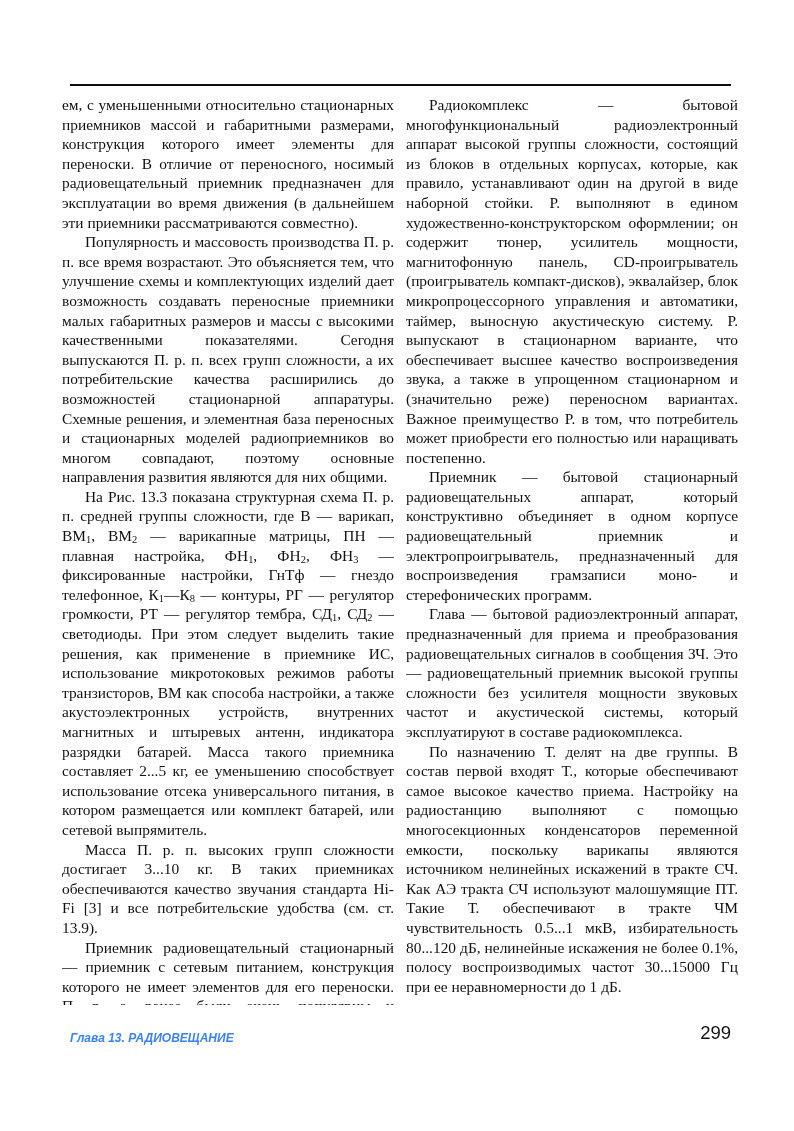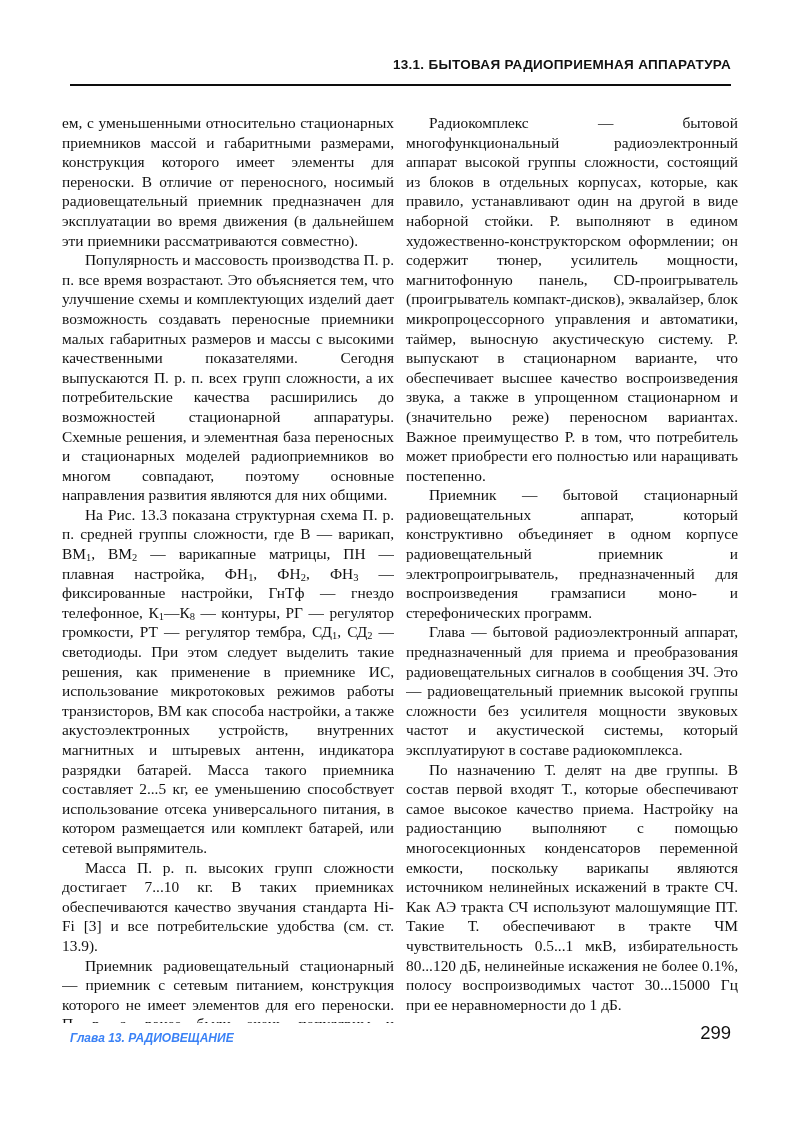--- a/index.html
+++ b/index.html
@@ -26,21 +26,21 @@
   .head-rule {
     position: absolute;
     top: 84px;
     left: 70px;
     width: 661px;
     height: 0;
     border-top: 2.5px solid #0d0d0d;
   }
   .columns {
     position: absolute;
-    top: 113px;
+    top: 95px;
     left: 62px;
     width: 676px;
     height: 910px;
     display: flex;
     gap: 12px;
     font-family: "Liberation Serif", "DejaVu Serif", serif;
     font-size: 15.4px;
     line-height: 19.6px;
     text-align: justify;
   }
@@ -71,30 +71,29 @@
     font-size: 18.5px;
     font-weight: 400;
     color: #111;
   }
 </style>
 </head>
 <body>
 
 <div class="page">
 
-  <div class="running-head">13.1. БЫТОВАЯ РАДИОПРИЕМНАЯ АППАРАТУРА</div>
 
   <div class="head-rule"></div>
 
   <div class="columns">
     <div class="col">
         <p class="para"><span>ем, с уменьшенными относительно стационарных приемников массой и габаритными размерами, конструкция которого имеет элементы для переноски. В отличие от переносного, носимый радиовещательный приемник предназначен для эксплуатации во время движения (в дальнейшем эти приемники рассматриваются совместно).</span></p>
         <p class="para indent"><span>Популярность и массовость производства П. р. п. все время возрастают. Это объясняется тем, что улучшение схемы и комплектующих изделий дает возможность создавать переносные приемники малых габаритных размеров и массы с высокими качественными показателями. Сегодня выпускаются П. р. п. всех групп сложности, а их потребительские качества расширились до возможностей стационарной аппаратуры. Схемные решения, и элементная база переносных и стационарных моделей радиоприемников во многом совпадают, поэтому основные направления развития являются для них общими.</span></p>
         <p class="para indent"><span>На </span><b>Рис. 13.3</b><span> показана структурная схема П. р. п. средней группы сложности, где В — варикап, ВМ</span><sub>1</sub><span>, ВМ</span><sub>2</sub><span> — варикапные матрицы, ПН — плавная настройка, ФН</span><sub>1</sub><span>, ФН</span><sub>2</sub><span>, ФН</span><sub>3</sub><span> — фиксированные настройки, ГнТф — гнездо телефонное, К</span><sub>1</sub><span>—К</span><sub>8</sub><span> — контуры, РГ — регулятор громкости, РТ — регулятор тембра, СД</span><sub>1</sub><span>, СД</span><sub>2</sub><span> — светодиоды. При этом следует выделить такие решения, как применение в приемнике ИС, использование микротоковых режимов работы транзисторов, ВМ как способа настройки, а также акустоэлектронных устройств, внутренних магнитных и штыревых антенн, индикатора разрядки батарей. Масса такого приемника составляет 2...5 кг, ее уменьшению способствует использование отсека универсального питания, в котором размещается или комплект батарей, или сетевой выпрямитель.</span></p>
-        <p class="para indent"><span>Масса П. р. п. высоких групп сложности достигает 7...10 кг. В таких приемниках обеспечиваются качество звучания стандарта Hi-Fi [3] и все потребительские удобства (см. ст. 13.9).</span></p>
+        <p class="para indent"><span>Масса П. р. п. высоких групп сложности достигает 3...10 кг. В таких приемниках обеспечиваются качество звучания стандарта Hi-Fi [3] и все потребительские удобства (см. ст. 13.9).</span></p>
         <p class="para indent"><b>Приемник радиовещательный стационарный</b><span> — приемник с сетевым питанием, конструкция которого не имеет элементов для его переноски. П. р. с. ранее были очень популярны и выпускались во всех группах сложности. Сейчас изготавливаются лишь приемники невысоких групп сложности, предназначенные для приема текущей информации, а также создания музыкального фона во время работы. Такие приемники часто оснащают часами или таймером.</span></p>
       </div>
     <div class="col">
         <p class="para indent"><b>Радиокомплекс</b><span> — бытовой многофункциональный радиоэлектронный аппарат высокой группы сложности, состоящий из блоков в отдельных корпусах, которые, как правило, устанавливают один на другой в виде наборной стойки. Р. выполняют в едином художественно-конструкторском оформлении; он содержит тюнер, усилитель мощности, магнитофонную панель, CD-проигрыватель (проигрыватель компакт-дисков), эквалайзер, блок микропроцессорного управления и автоматики, таймер, выносную акустическую систему. Р. выпускают в стационарном варианте, что обеспечивает высшее качество воспроизведения звука, а также в упрощенном стационарном и (значительно реже) переносном вариантах. Важное преимущество Р. в том, что потребитель может приобрести его полностью или наращивать постепенно.</span></p>
         <p class="para indent"><b>Приемник</b><span> — бытовой стационарный радиовещательных аппарат, который конструктивно объединяет в одном корпусе радиовещательный приемник и электропроигрыватель, предназначенный для воспроизведения грамзаписи моно- и стерефонических программ.</span></p>
         <p class="para indent"><b>Глава</b><span> — бытовой радиоэлектронный аппарат, предназначенный для приема и преобразования радиовещательных сигналов в сообщения ЗЧ. Это — радиовещательный приемник высокой группы сложности без усилителя мощности звуковых частот и акустической системы, который эксплуатируют в составе радиокомплекса.</span></p>
         <p class="para indent"><span>По назначению Т. делят на две группы. В состав первой входят Т., которые обеспечивают самое высокое качество приема. Настройку на радиостанцию выполняют с помощью многосекционных конденсаторов переменной емкости, поскольку варикапы являются источником нелинейных искажений в тракте СЧ. Как АЭ тракта СЧ используют малошумящие ПТ. Такие Т. обеспечивают в тракте ЧМ чувствительность 0.5...1 мкВ, избирательность 80...120 дБ, нелинейные искажения не более 0.1%, полосу воспроизводимых частот 30...15000 Гц при ее неравномерности до 1 дБ.</span></p>
       </div>
   </div>
 

